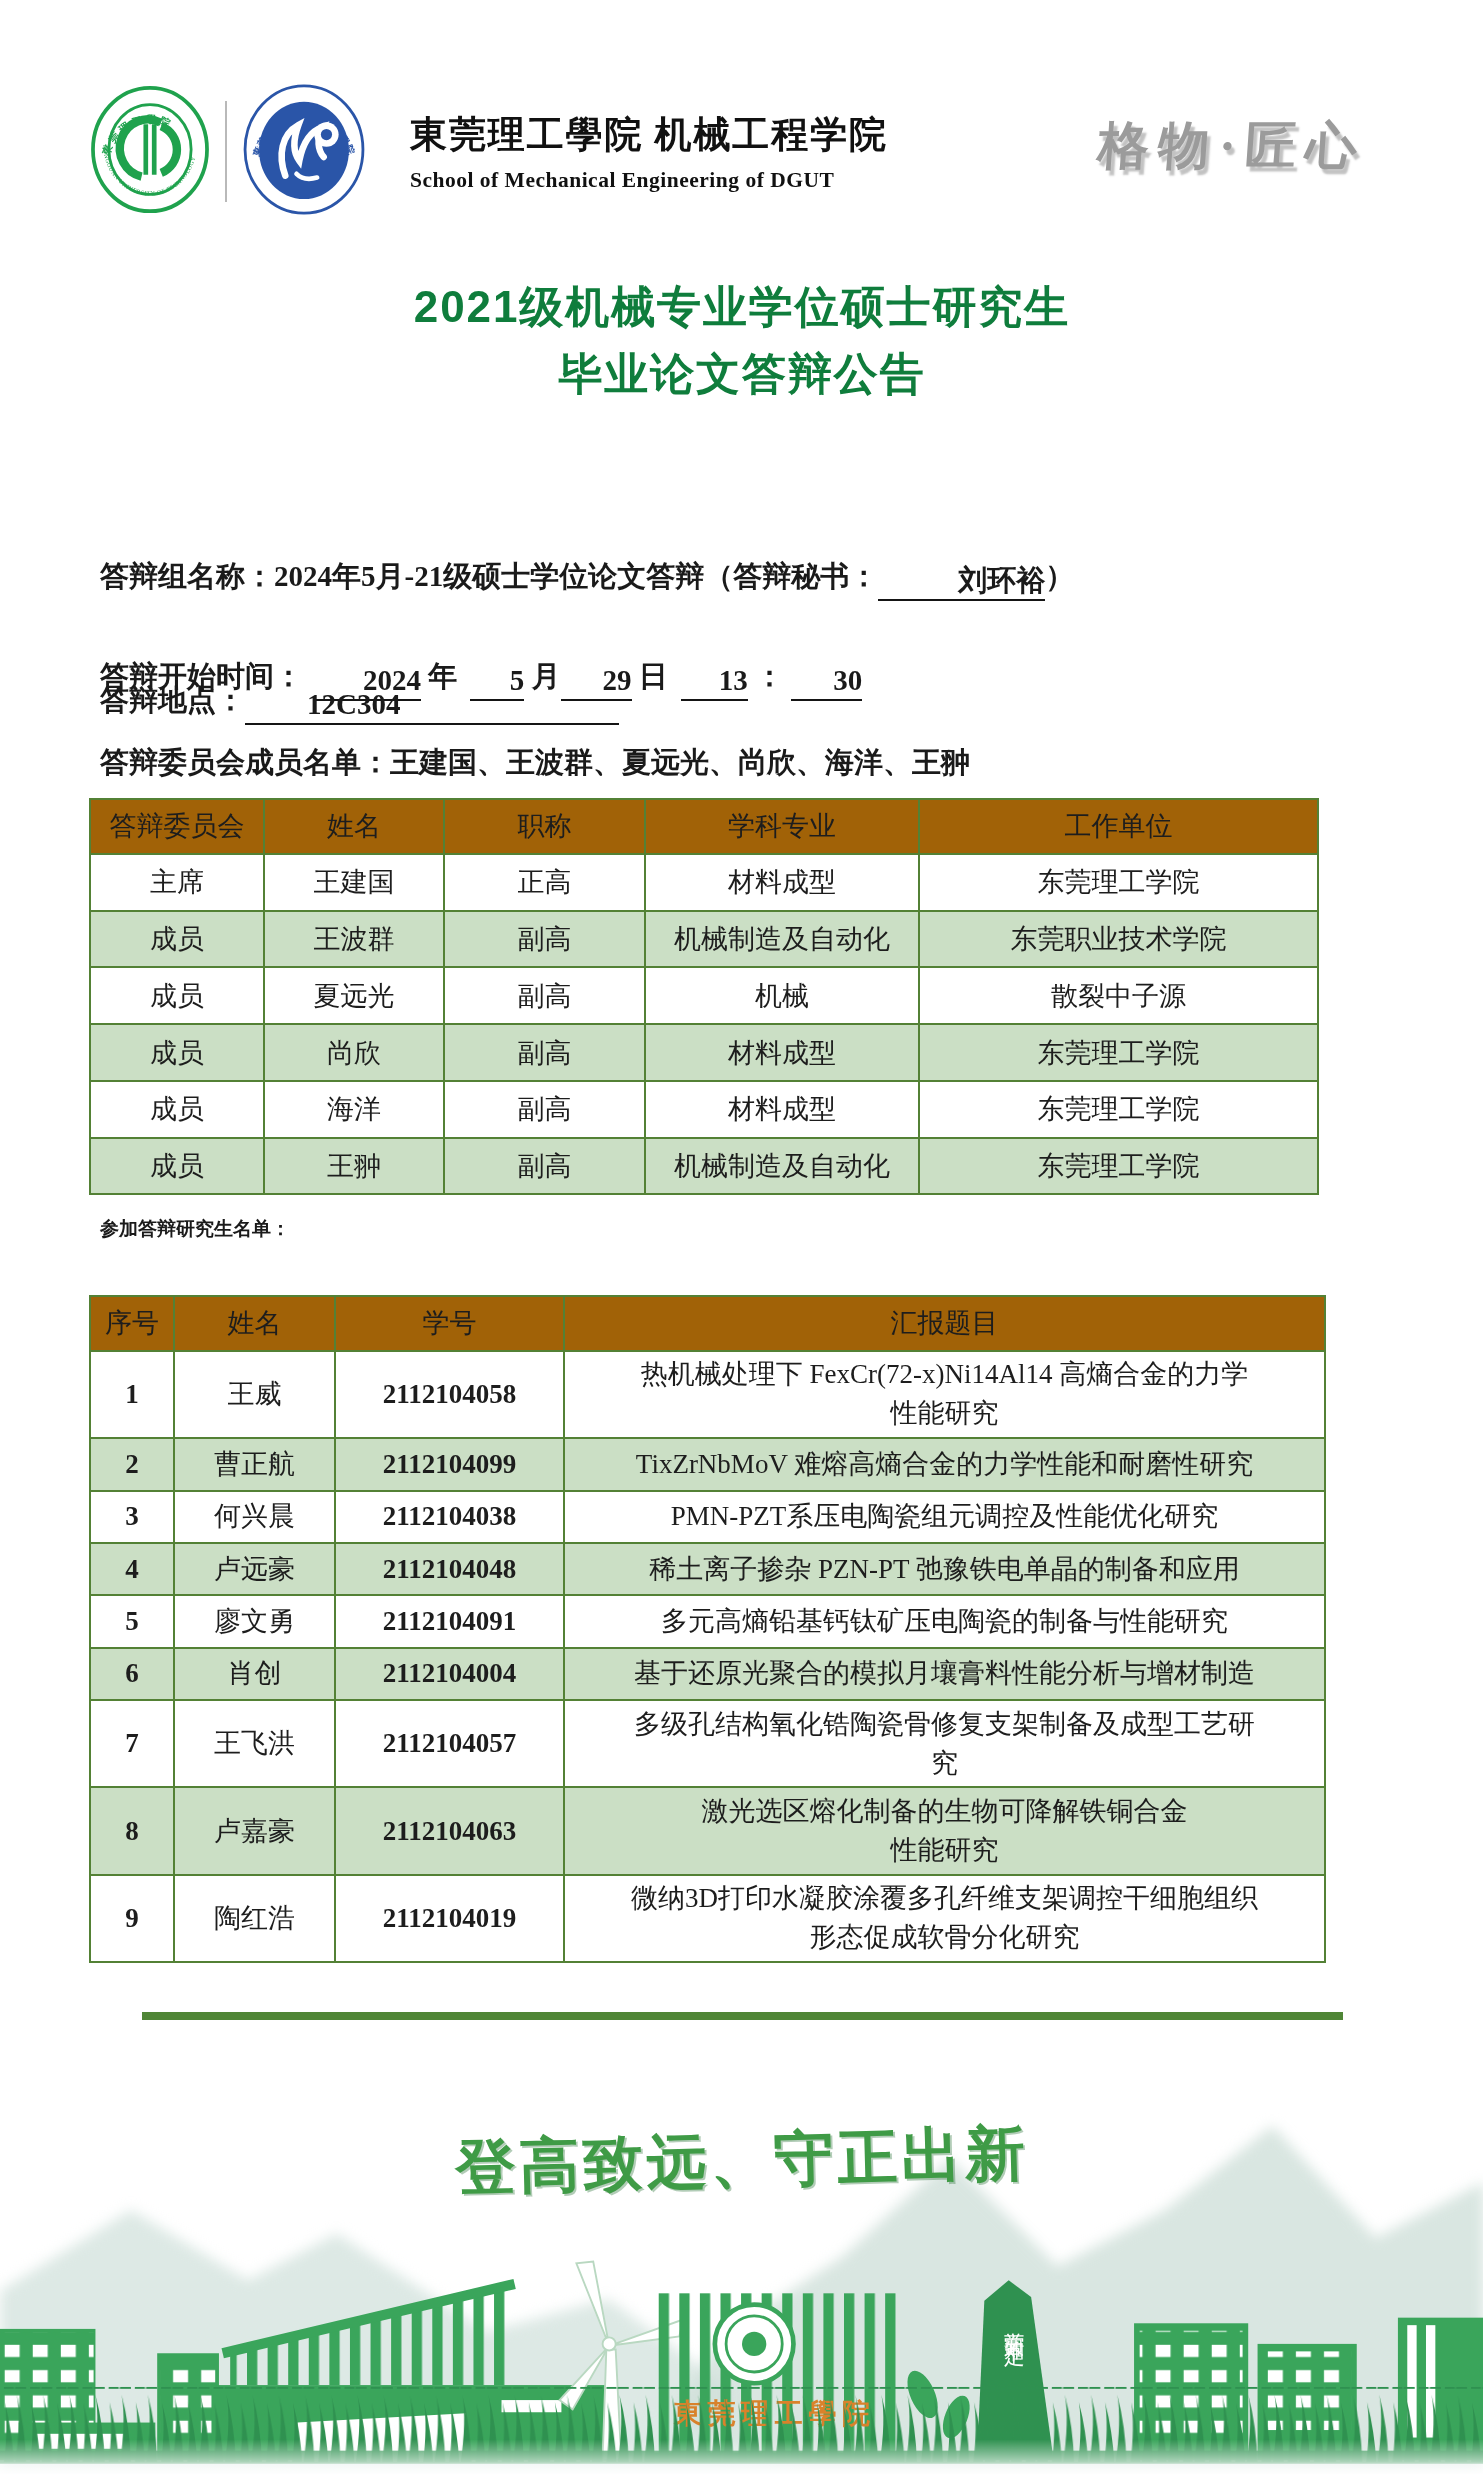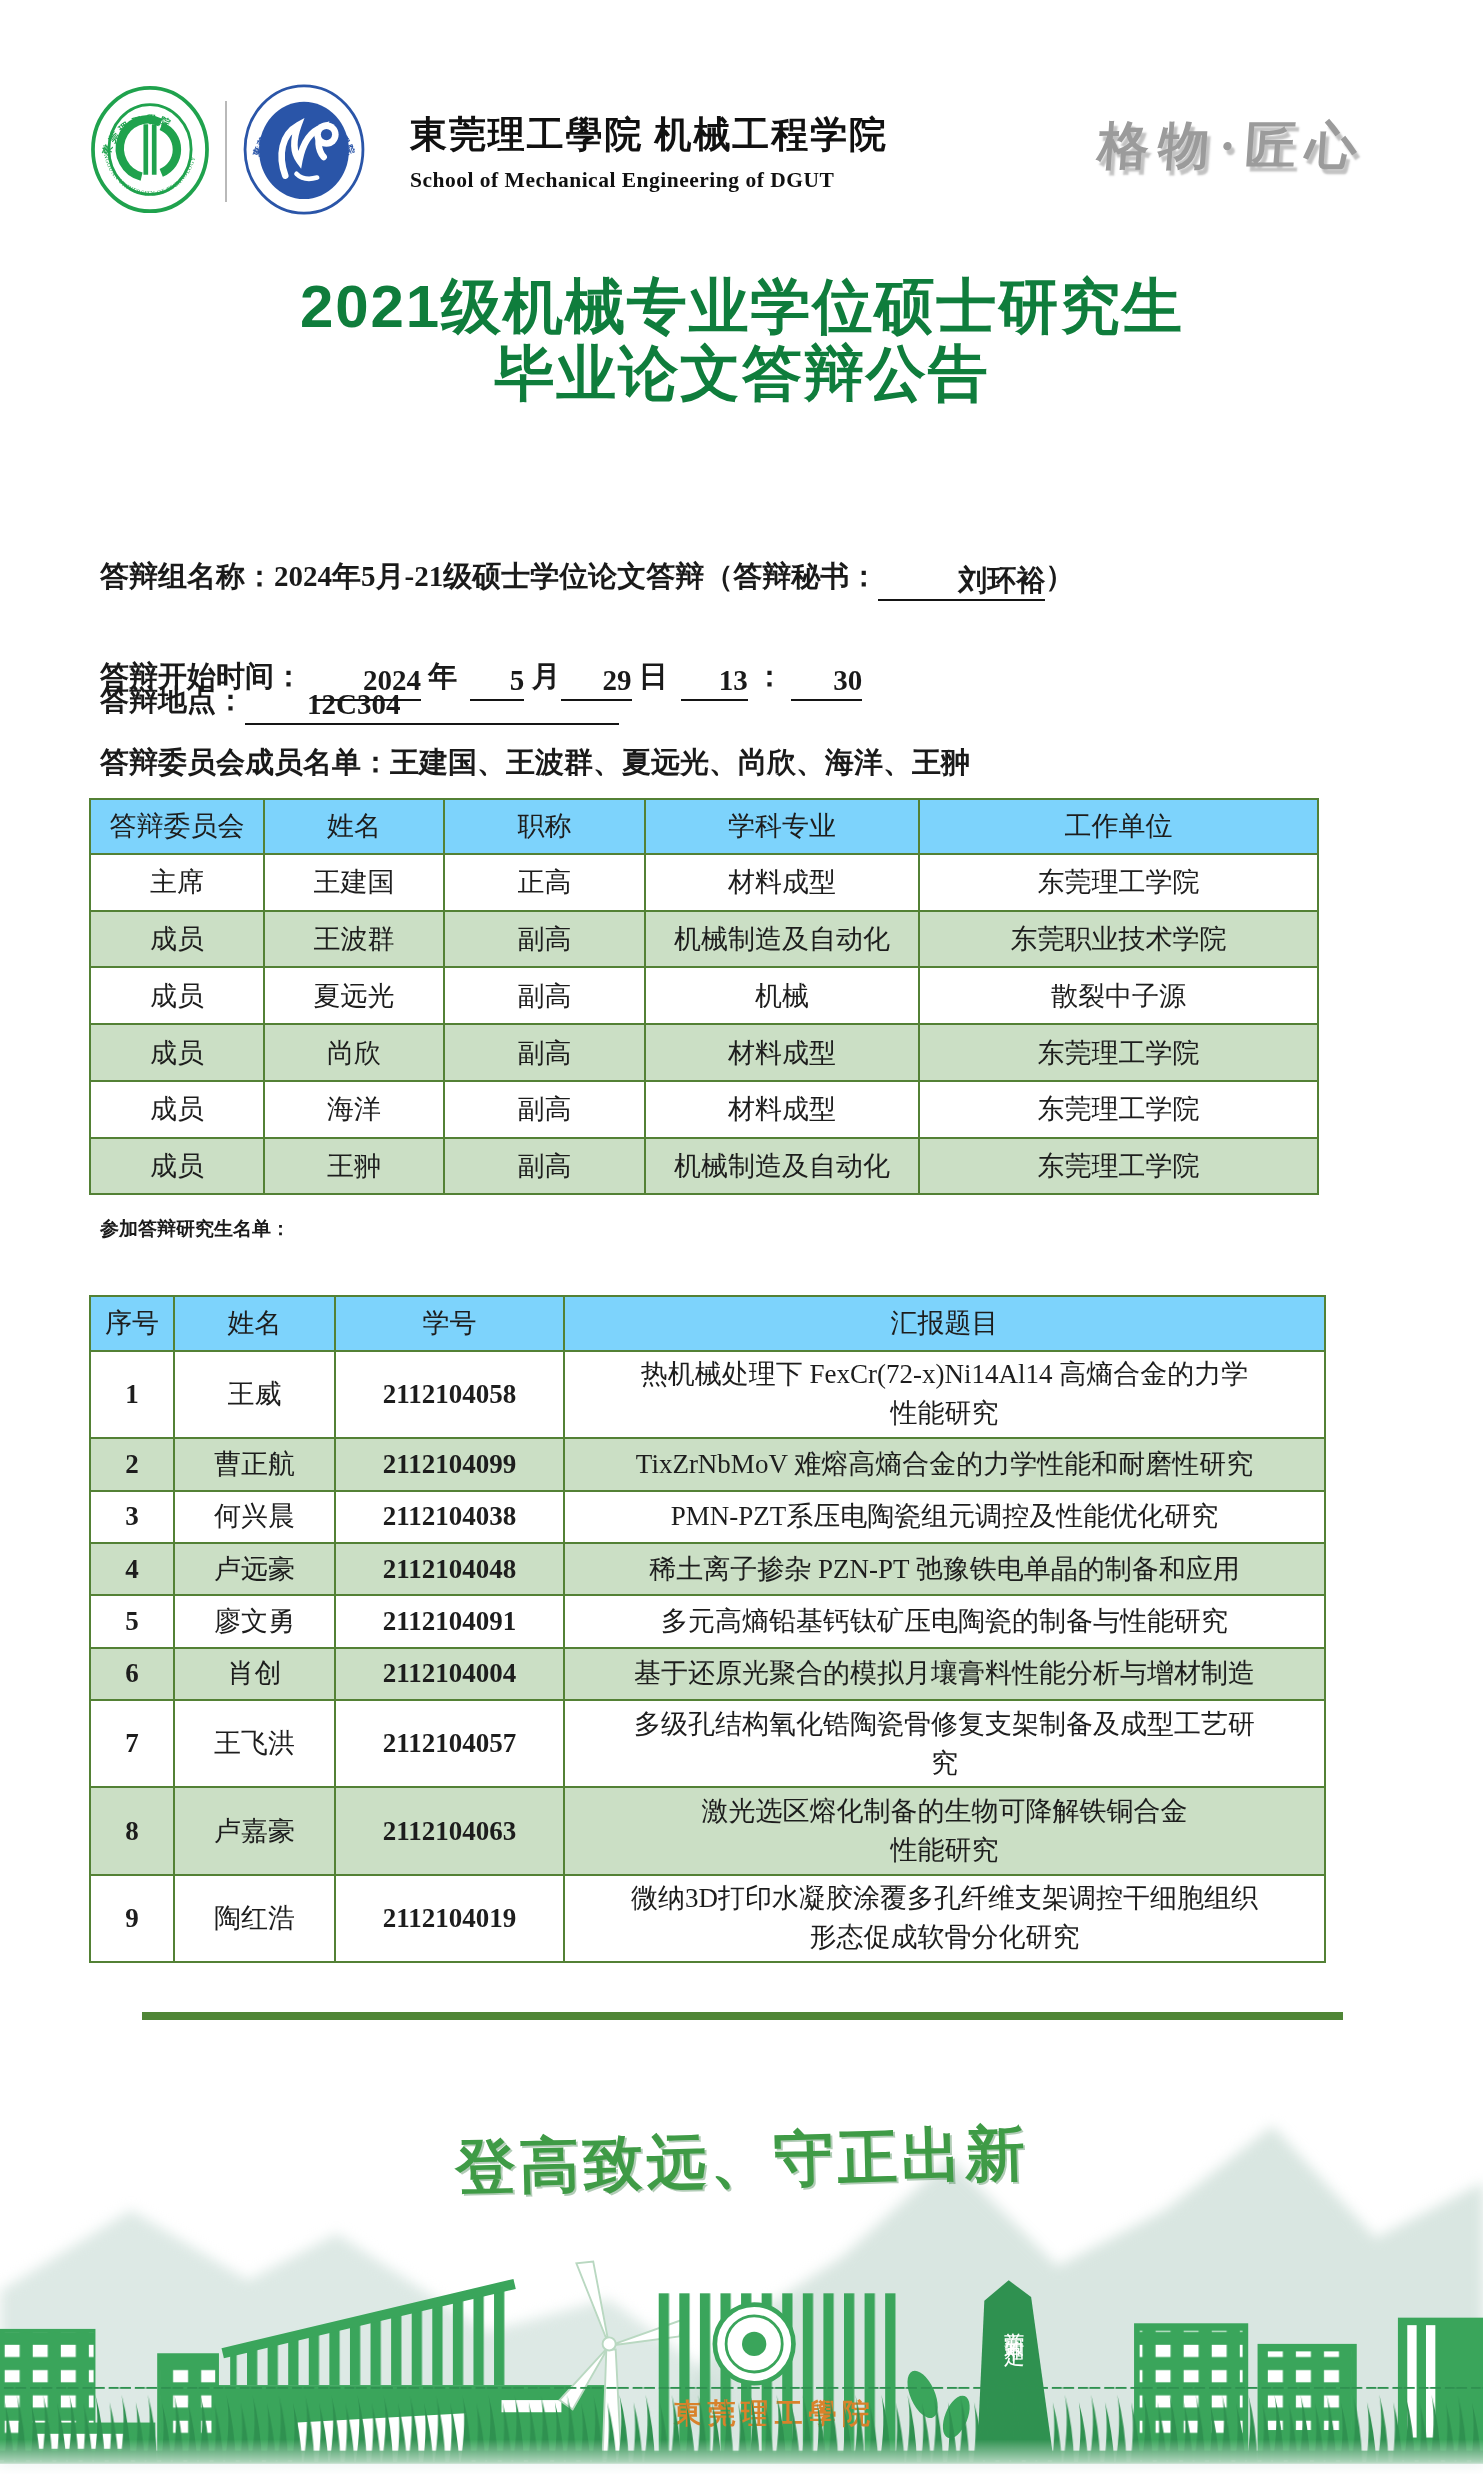--- a/index.html
+++ b/index.html
@@ -12,39 +12,39 @@
   .school-names{position:absolute;left:410px;top:110px;}
   .school-cn{font-size:37px;font-weight:bold;letter-spacing:1.9px;color:#111;text-align:right;}
   .school-en{font-size:21.5px;font-weight:bold;margin-top:8.4px;letter-spacing:0.5px;color:#111;}
   .motto{position:absolute;right:118px;top:112px;font-size:51px;font-weight:bold;
          color:#9b9b9b;letter-spacing:9.4px;text-shadow:3.7px 4.7px 1.9px rgba(120,120,120,.45);
          transform:skewX(-4deg);}
 
   
   .big-title{position:absolute;top:273px;left:0;width:100%;text-align:center;
              font-family:"Liberation Sans","DejaVu Sans",sans-serif;
-             font-weight:900;font-size:60px;line-height:67px;color:#0f7d3c;letter-spacing:1.9px;}
+             font-weight:900;font-size:44px;line-height:67px;color:#0f7d3c;letter-spacing:1.9px;}
 
   
   .info{position:absolute;left:100px;top:552px;width:1301px;font-size:29px;font-weight:bold;}
   .info-line{height:49px;line-height:49px;margin-bottom:13px;white-space:nowrap;}
   .u{display:inline-block;border-bottom:2.8px solid #151515;text-align:right;
      line-height:41px;height:41px;box-sizing:border-box;vertical-align:bottom;}
   .u-secretary{width:167px;}
   .u-year{width:105px;}  .u-month{width:54px;}  .u-day{width:71px;margin-top:44px;}
   .u-hour{width:67px;}   .u-min{width:71px;margin-top:46px;}
   .u-place{width:374px;text-align:left;padding-left:62px;}
   .gap{display:inline-block;width:13px;}
 
   
   table{border-collapse:collapse;table-layout:fixed;}
   .gtable{position:absolute;left:89px;border:2.8px solid #538135;}
   .gtable td{border:2.3px solid #538135;text-align:center;vertical-align:middle;
              font-size:27px;color:#1d1d1d;padding:1.9px 5.6px;overflow:hidden;}
-  .gtable .hrow td{background:#7dd3fc;height:49px;}
+  .gtable .hrow td{background:#a16207;height:49px;}
   .gtable .alt td{background:#cbdfc5;}
   .committee{top:798px;width:1228px;}
   .committee td{height:51px;}
   .students-label{position:absolute;left:100px;top:1216px;font-size:19px;font-weight:bold;}
   .students{top:1295px;width:1235px;}
   .students td{height:43px;line-height:39px;}
   .students td.title-cell{white-space:pre-line;padding:3.7px 9.4px;}
   .num{font-weight:bold;}
 
   

